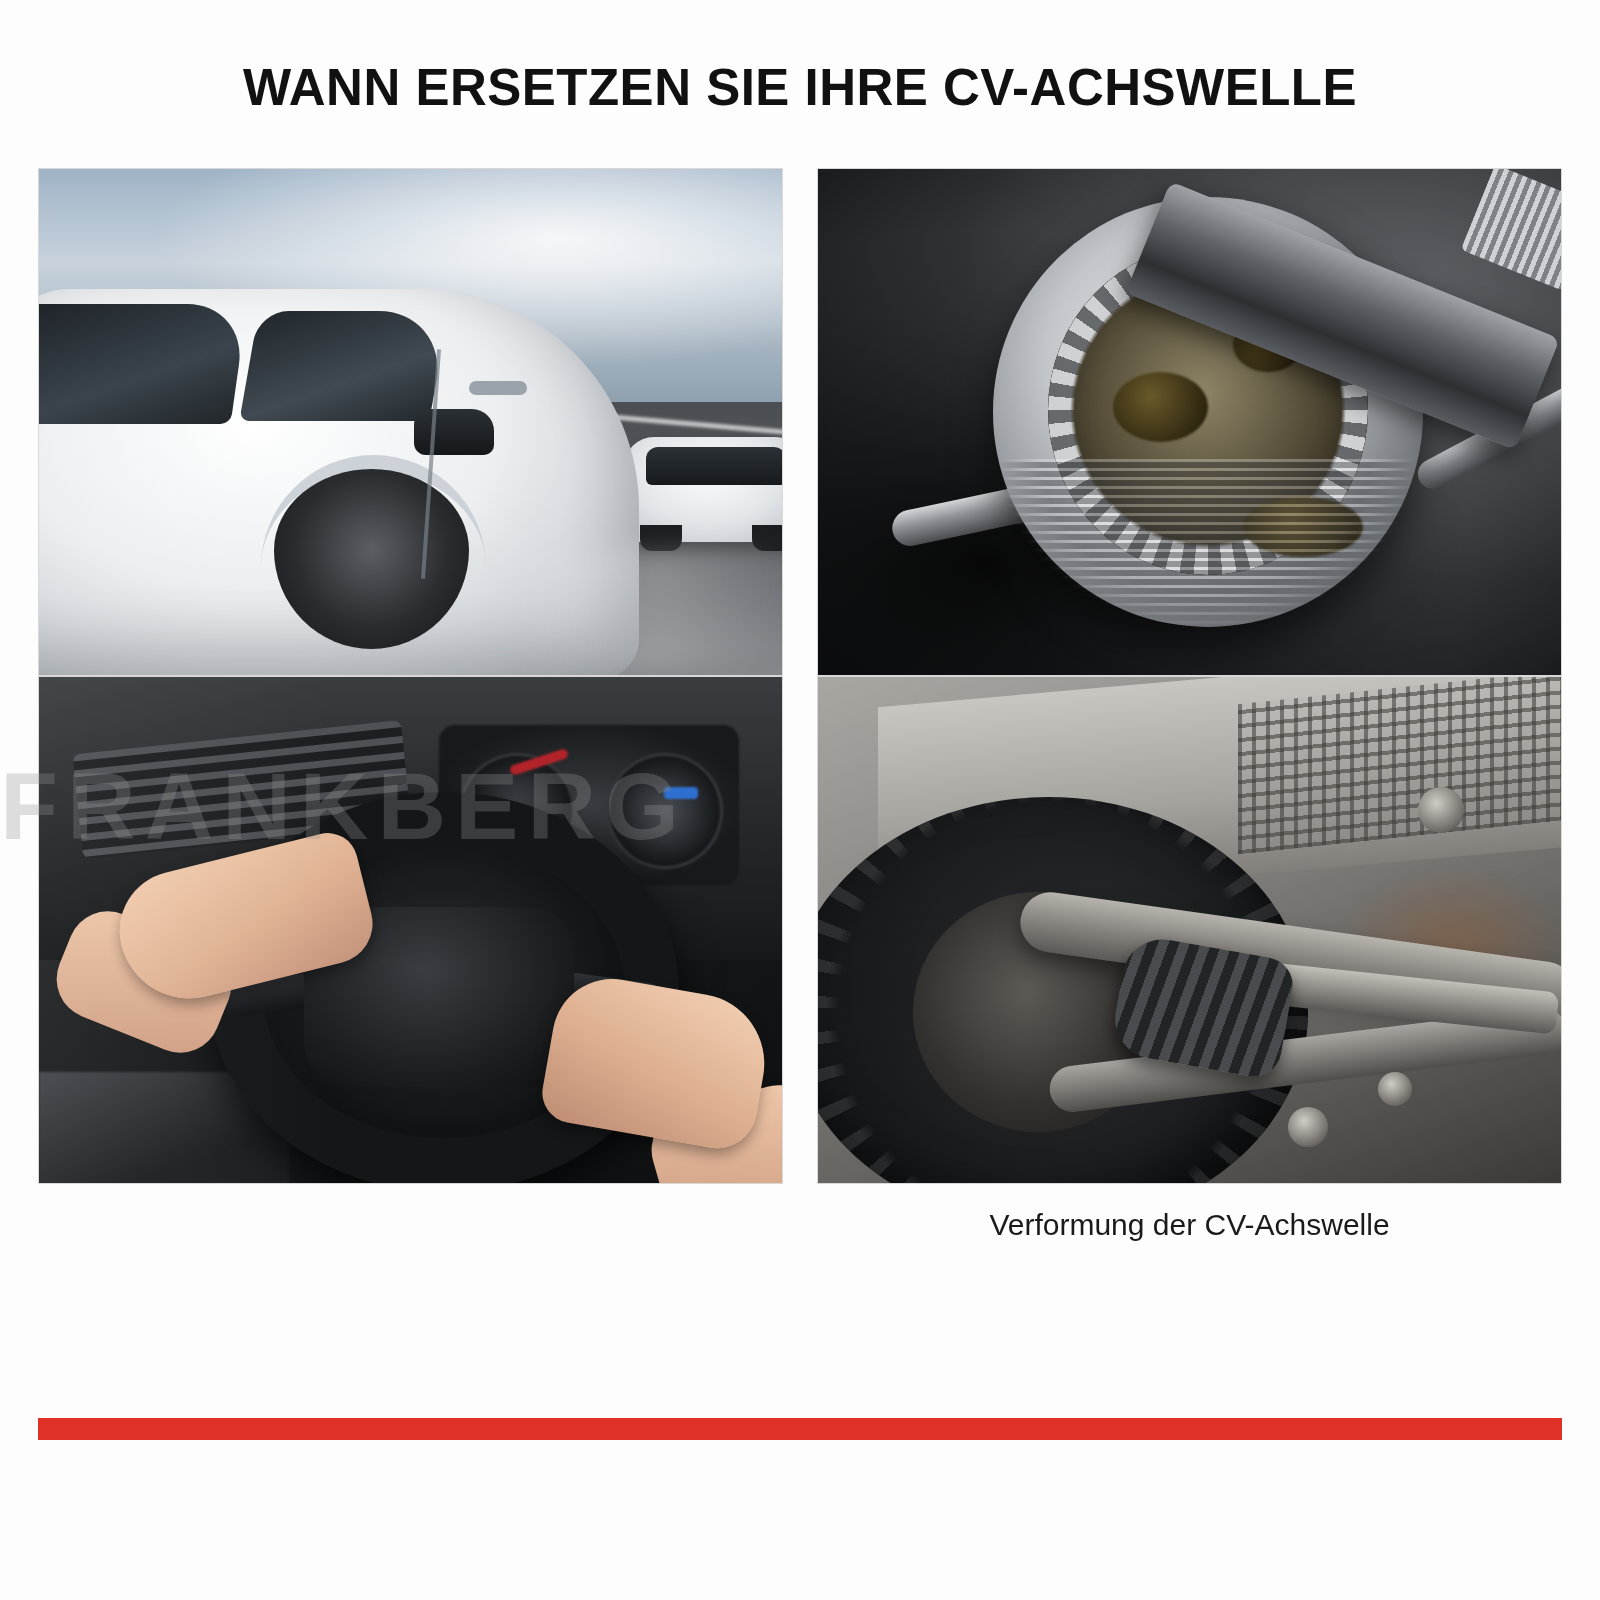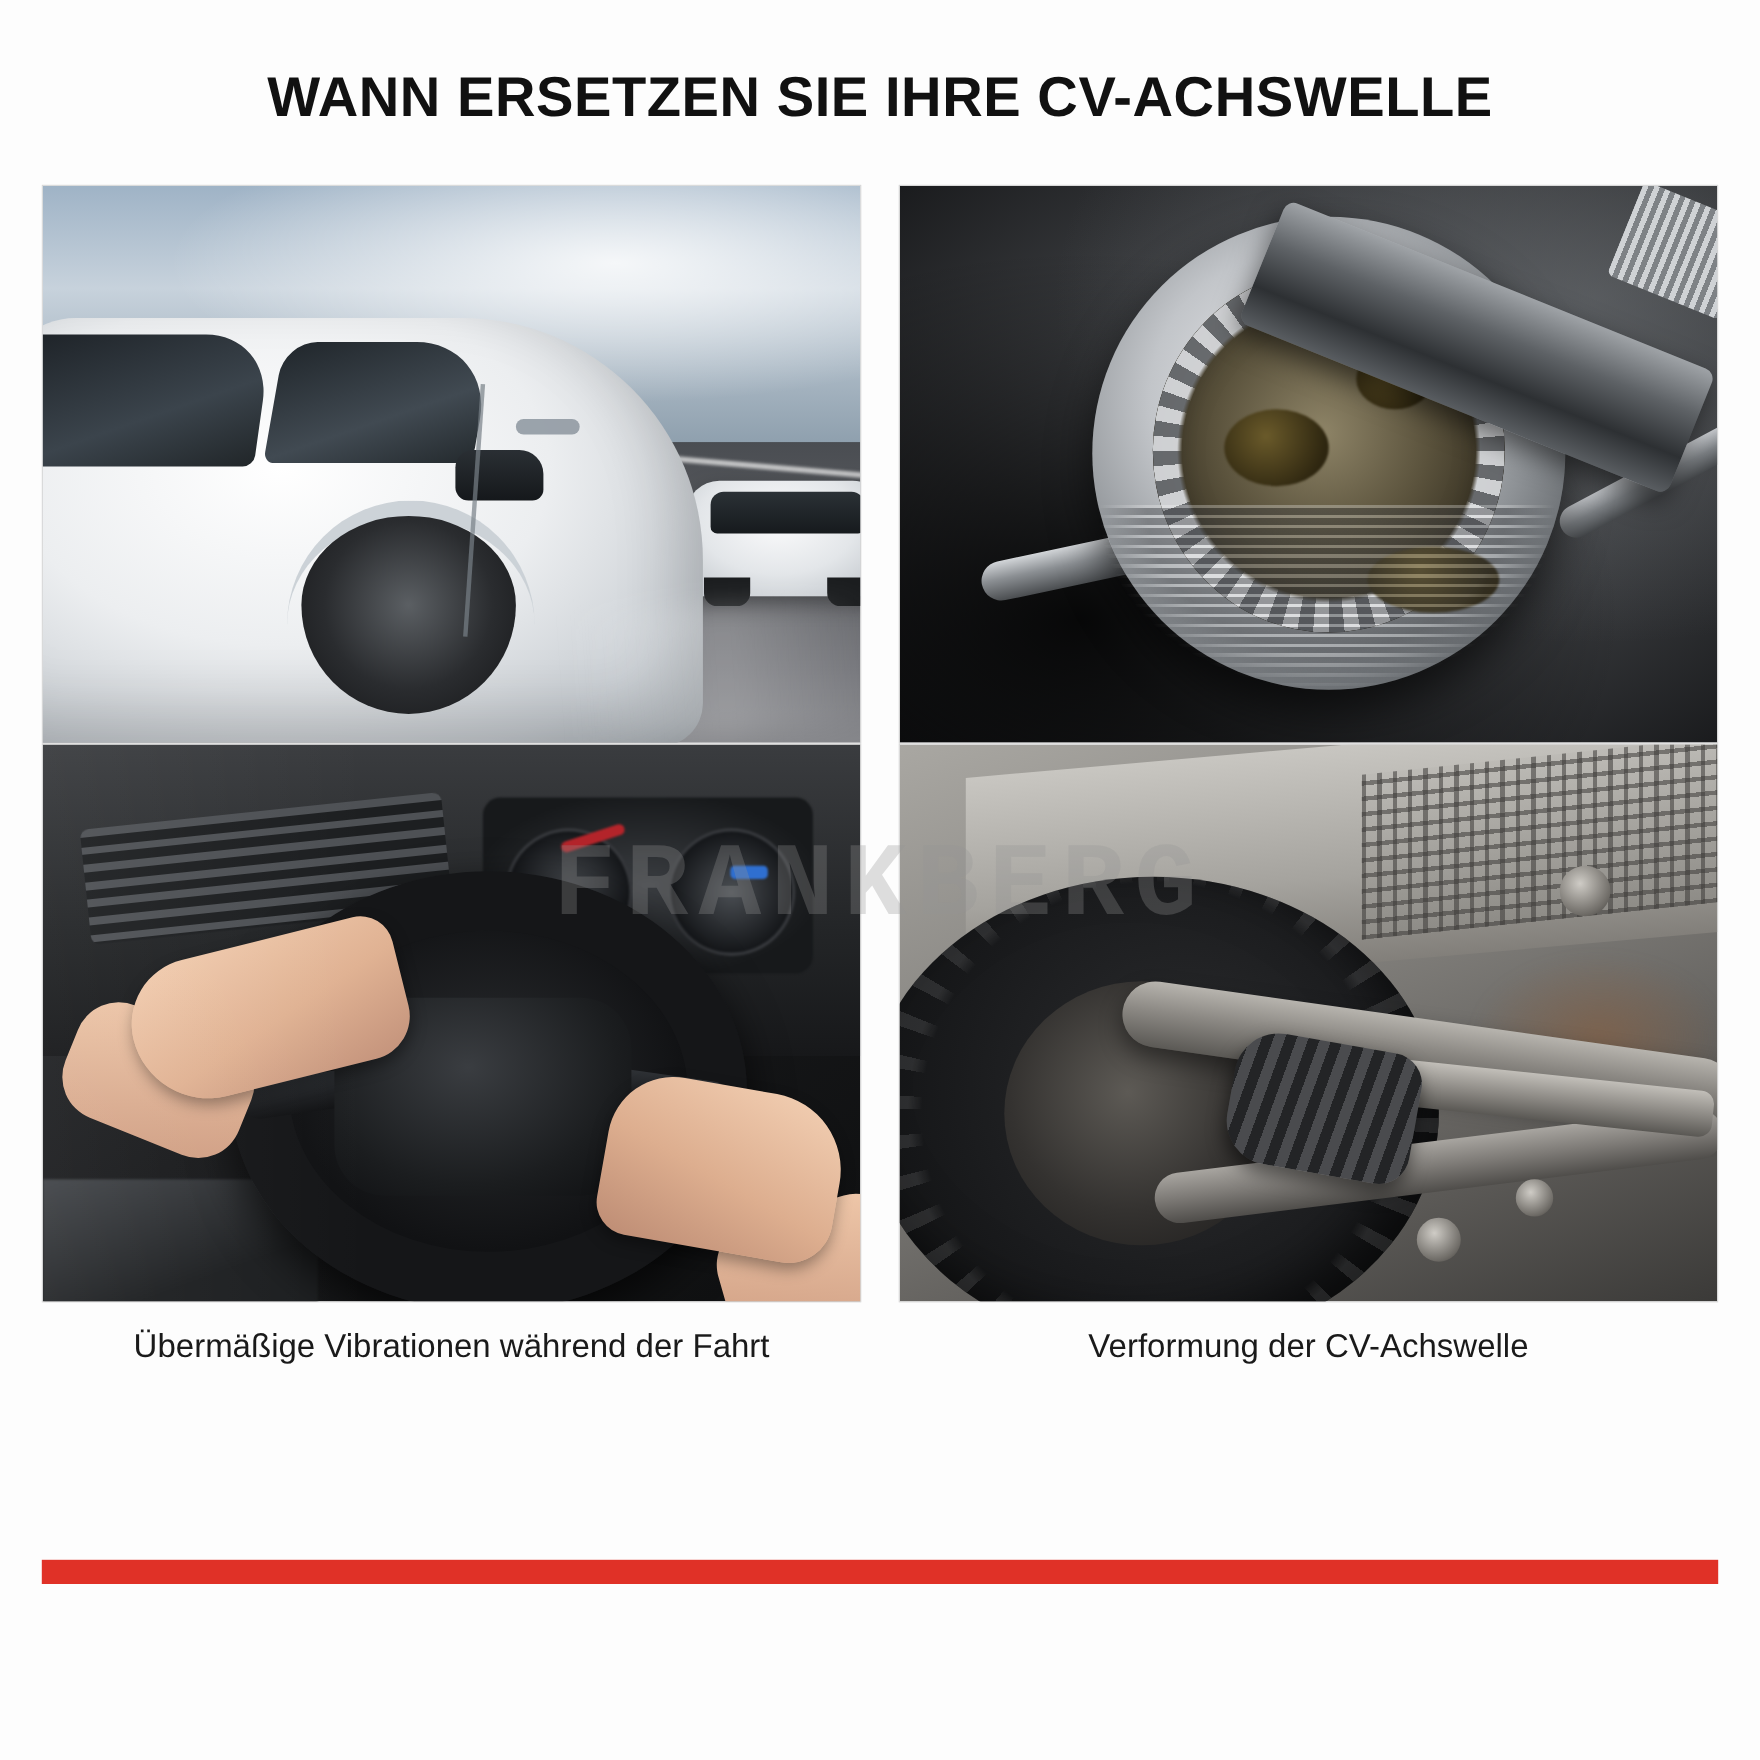--- a/index.html
+++ b/index.html
@@ -63,26 +63,25 @@
     padding-top: 22px;
     padding-bottom: 10px;
     box-sizing: border-box;
     min-height: 96px;
   }
   .watermark {
     position: absolute;
     top: 752px;
     left: 0;
     width: 1600px;
-    text-align: center;
     font-size: 95px;
     font-weight: bold;
     letter-spacing: 9px;
     color: rgba(150,150,150,0.30);
-    font-family: Liberation Mono, monospace;
+    font-family: Liberation Sans, sans-serif;
     pointer-events: none;
     white-space: nowrap;
   }
   .footer-bar {
     position: absolute;
     left: 38px;
     top: 1418px;
     width: 1524px;
     height: 22px;
     background: #e03127;
@@ -489,21 +488,20 @@
         <div class="wheel"></div>
         <div class="spoke-l"></div>
         <div class="spoke-r"></div>
         <div class="hub"></div>
         <div class="arm-l"></div>
         <div class="hand-l"></div>
         <div class="arm-r"></div>
         <div class="hand-r"></div>
         <div class="motionblur"></div>
       </div>
-      <div class="caption">Übermäßige Vibrationen während der Fahrt</div>
     </div>
 
     <div class="cell">
       <div class="photo p4">
         <div class="panel"></div>
         <div class="mesh"></div>
         <div class="tire"></div>
         <div class="tread"></div>
         <div class="hubdark"></div>
         <div class="rust"></div>

